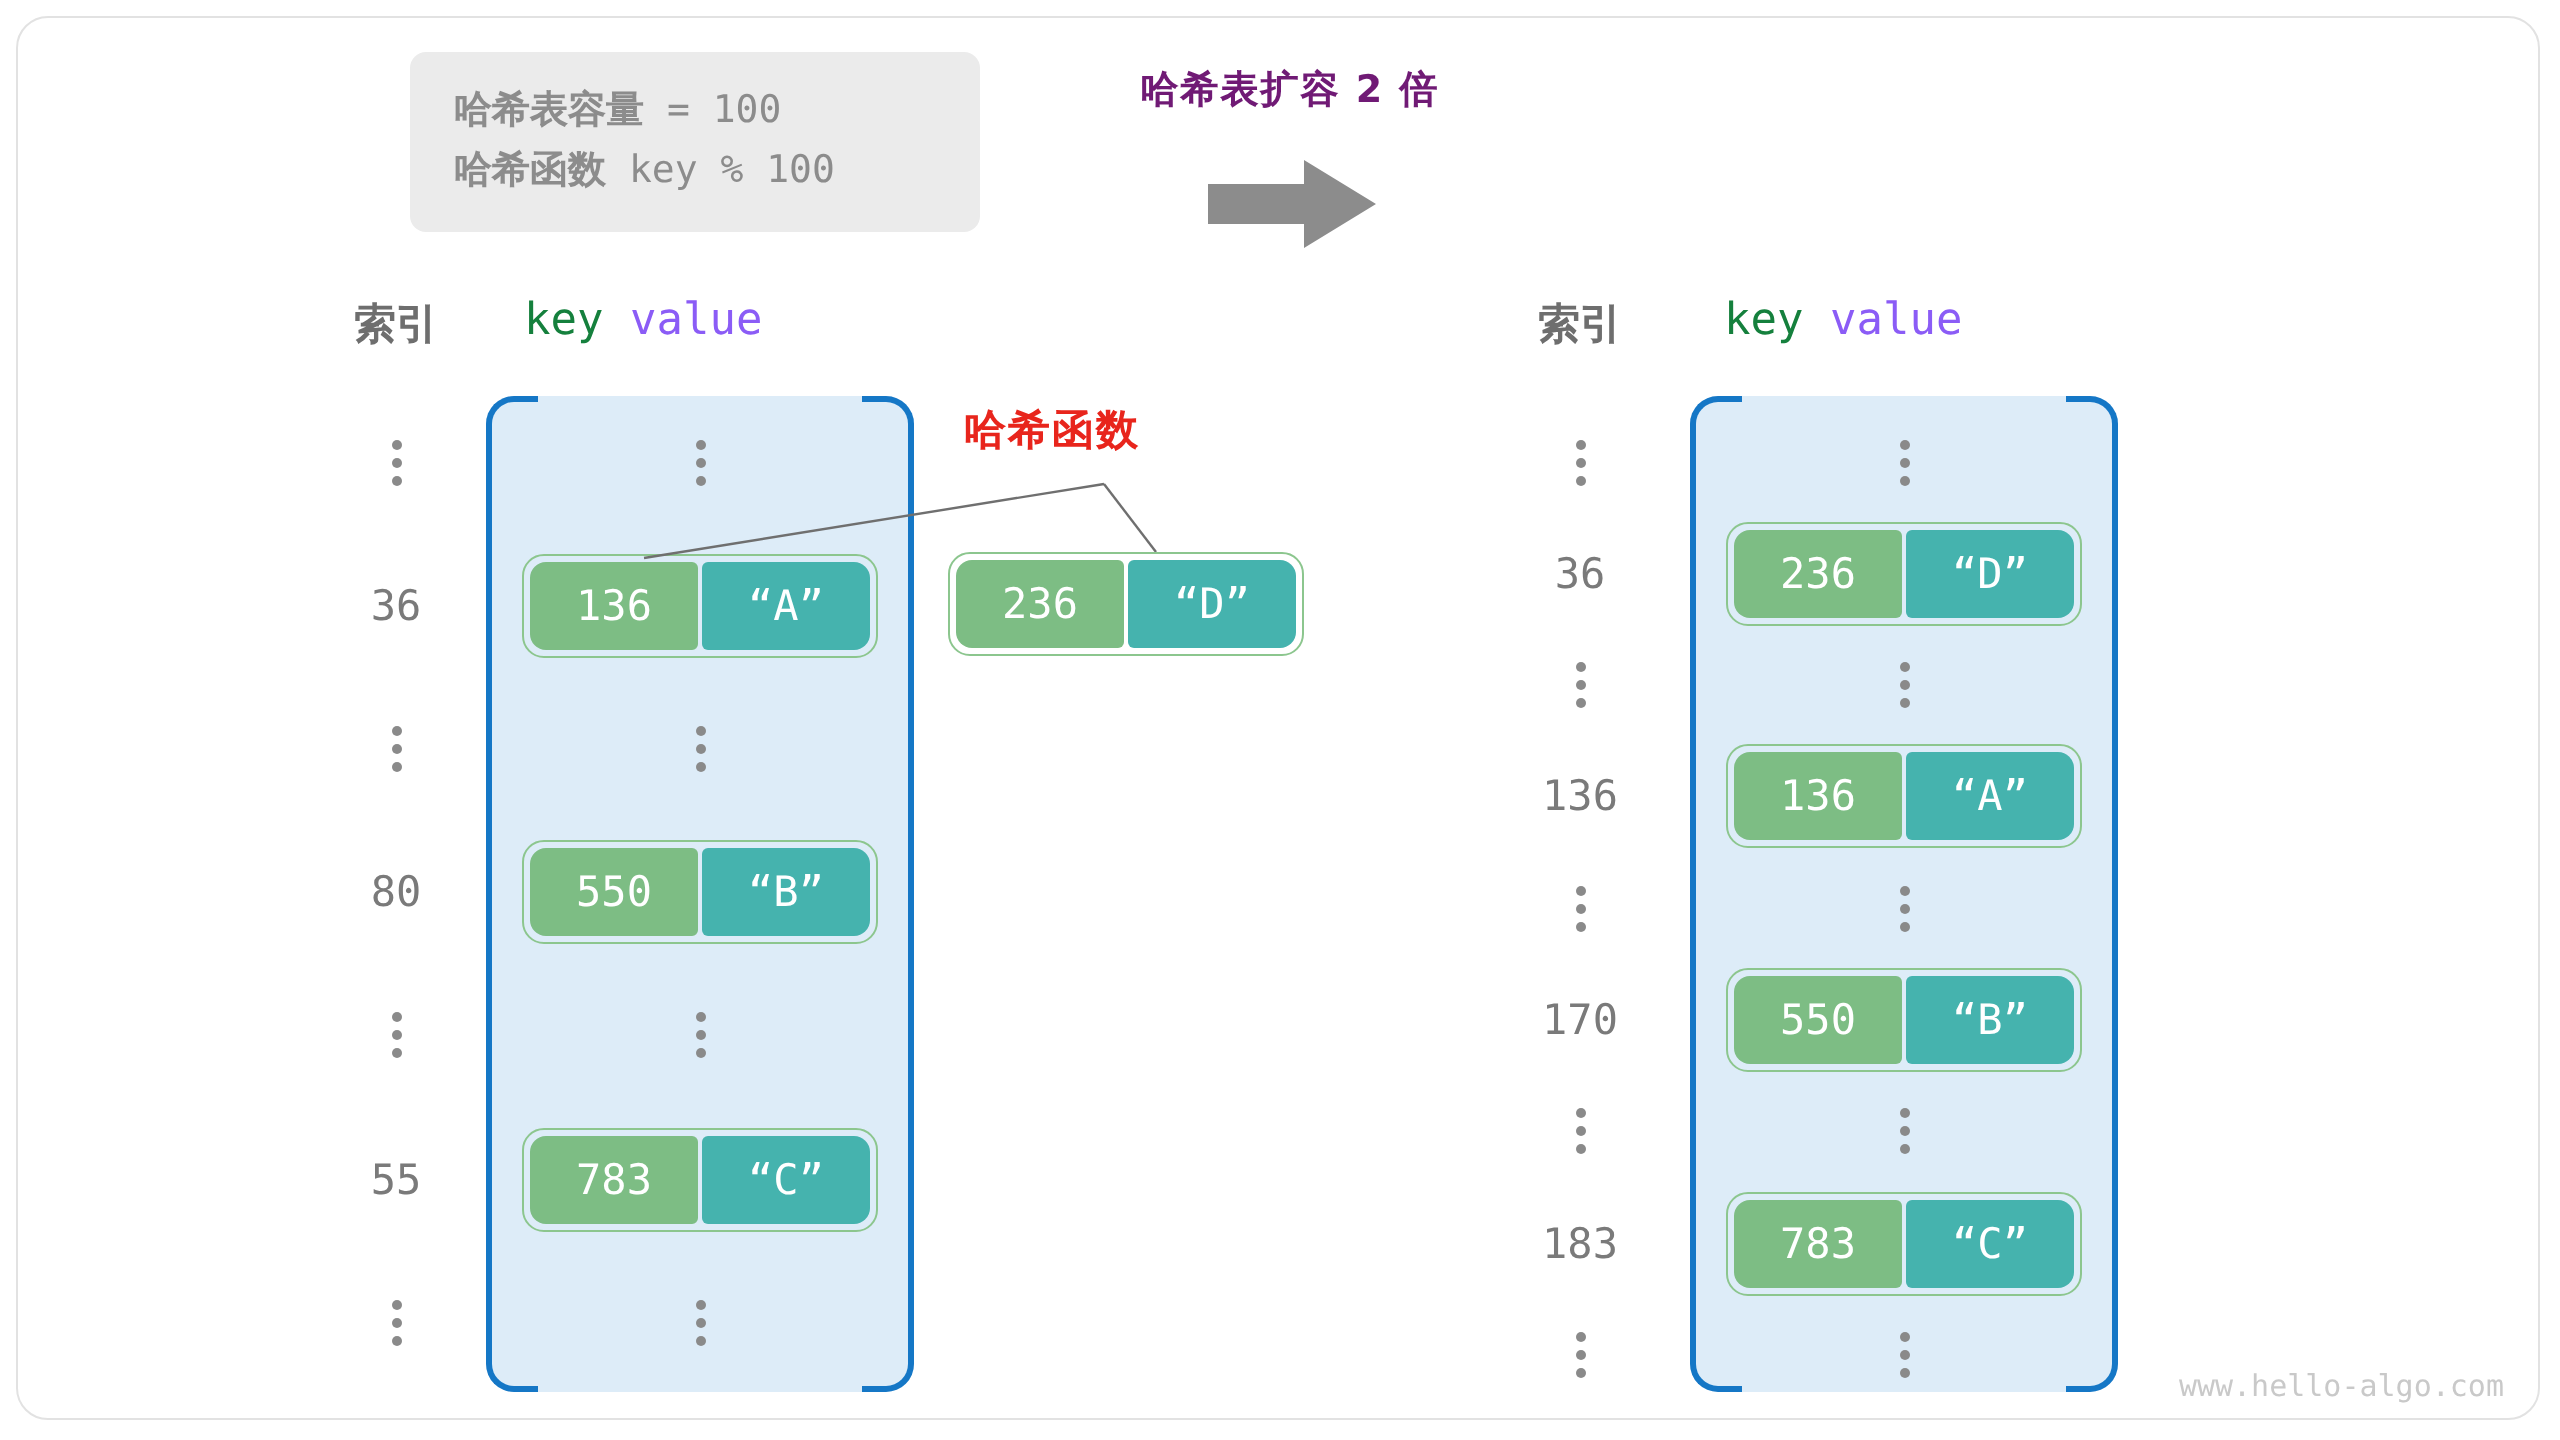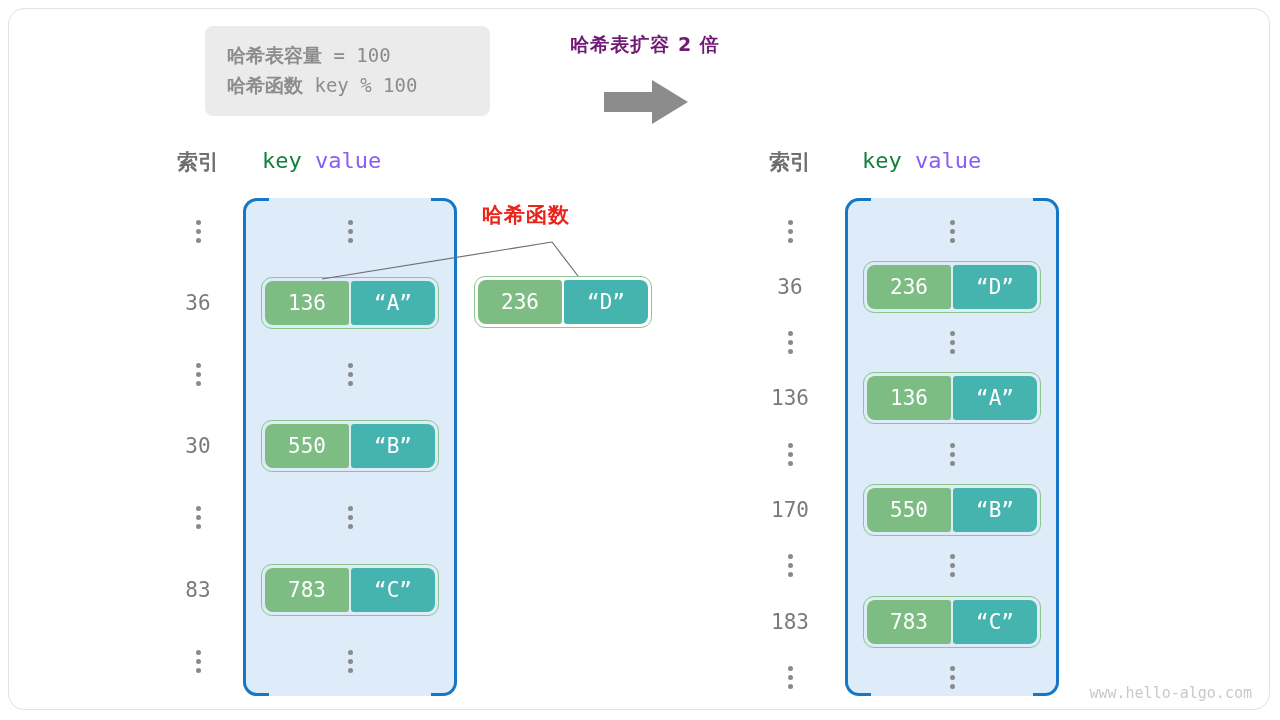--- a/index.html
+++ b/index.html
@@ -231,29 +231,29 @@
         </div>
       </div>
       <div class="idx" style="left: 158px; top: 274.7px;">36</div>
       <div class="idx" style="left: 158px; top: 346.4px;">
         <div class="vdots">
           <i></i>
           <i></i>
           <i></i>
         </div>
       </div>
-      <div class="idx" style="left: 158px; top: 418.1px;">30</div>
+      <div class="idx" style="left: 158px; top: 418.1px;">80</div>
       <div class="idx" style="left: 158px; top: 489.8px;">
         <div class="vdots">
           <i></i>
           <i></i>
           <i></i>
         </div>
       </div>
-      <div class="idx" style="left: 158px; top: 561.5px;">83</div>
+      <div class="idx" style="left: 158px; top: 561.5px;">55</div>
       <div class="idx" style="left: 158px; top: 633.2px;">
         <div class="vdots">
           <i></i>
           <i></i>
           <i></i>
         </div>
       </div>
     </div>
   <div id="rowcol-before">
       <div class="row" style="left: 243px; width: 214px; top: 203px;">

